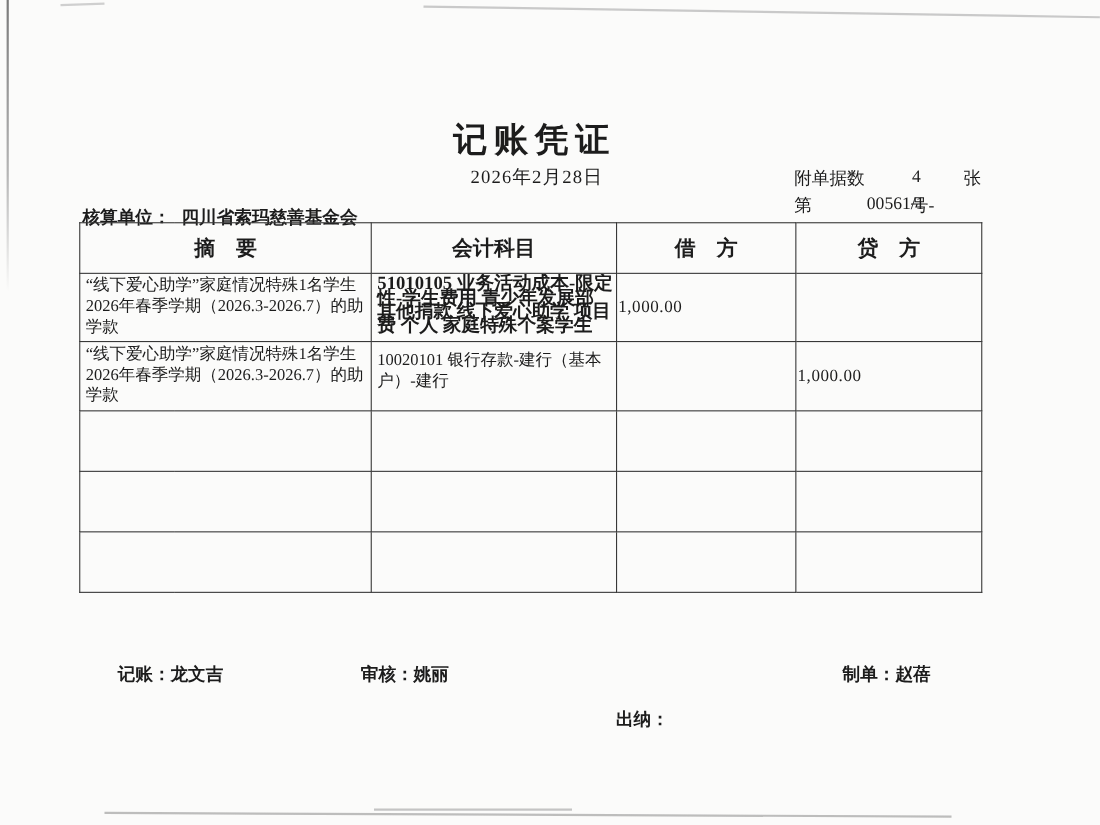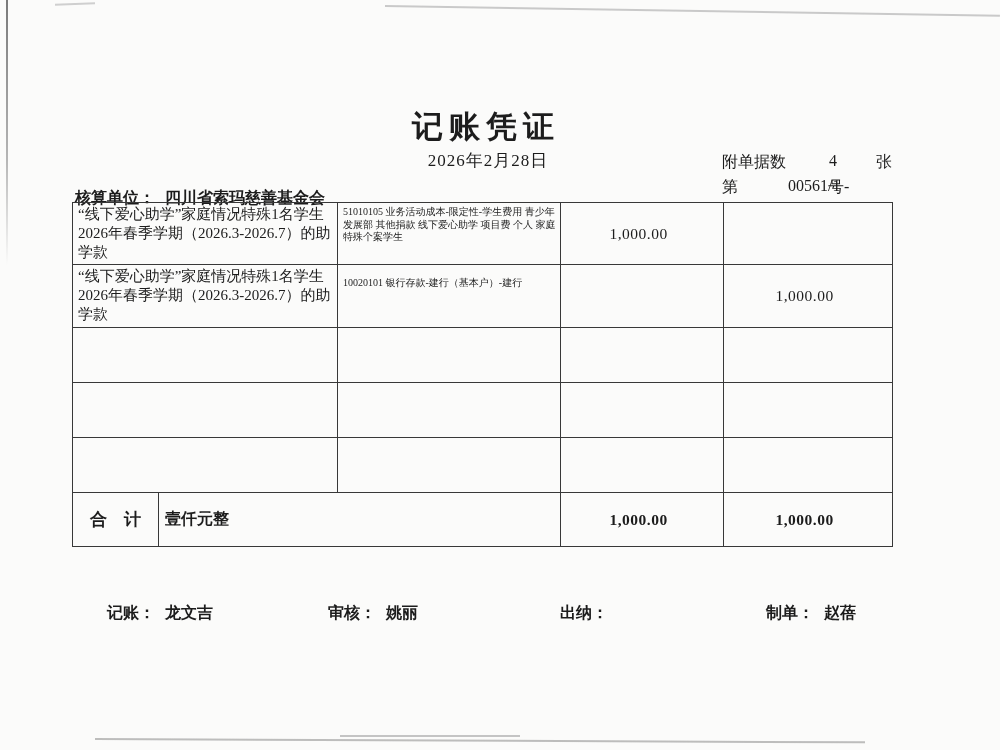--- a/index.html
+++ b/index.html
@@ -23,30 +23,30 @@
   .unit-line .name{margin-left:10px;}
   .meta{font-size:16px;font-weight:400;white-space:nowrap;}
 
   table.voucher{
     position:absolute;left:72px;top:202px;width:820px;
     border-collapse:collapse;table-layout:fixed;
   }
   table.voucher td{border:1.7px solid #383838;overflow:hidden;}
   td.hdr{font-size:19px;font-weight:bold;text-align:center;vertical-align:middle;}
   td.sum{font-size:15px;line-height:19px;vertical-align:top;padding:2px 3px 2px 5px;}
-  td.acct{font-size:10px;line-height:19px;vertical-align:top;padding:2px 3px 2px 5px;}
-  td.acct.small{font-size:10px;line-height:12.6px;padding-top:3px;}
-  td.amt{font-size:15.5px;text-align:center;vertical-align:middle;padding-right:8px;letter-spacing:.5px;}
+  td.acct{font-size:15px;line-height:19px;vertical-align:top;padding:2px 3px 2px 5px;}
+  td.acct.small{font-size:17px;line-height:12.6px;padding-top:3px;font-weight:bold;}
+  td.amt{font-size:15.5px;text-align:left;vertical-align:middle;padding-right:8px;letter-spacing:.5px;}
   tr.total td{font-weight:bold;}
   td.tot-label{font-size:17px;text-align:center;vertical-align:middle;}
   td.tot-words{font-size:16px;vertical-align:middle;padding-left:6px;}
   tr.total td.amt{font-size:15.5px;}
 
   .sign{top:603px;font-size:16px;font-weight:600;white-space:nowrap;}
-  .sign .nm{margin-left:10px;}
+  .sign .nm{}
 </style>
 </head>
 <body>
 
 <div class="abs edge-top"></div>
 <div class="abs edge-left"></div>
 <div class="abs edge-topleft"></div>
 <div class="abs edge-bottom"></div>
 <div class="abs edge-bottom2"></div>
 
@@ -68,20 +68,26 @@
 
 <table class="voucher">
   <colgroup>
     <col style="width:86px">
       <col style="width:179px">
       <col style="width:223px">
       <col style="width:163px">
       <col style="width:169px">
   </colgroup>
   <tbody>
+      <tr style="height:46px">
+    <td class="hdr" colspan="2">摘　要</td>
+    <td class="hdr">会计科目</td>
+    <td class="hdr">借　方</td>
+    <td class="hdr">贷　方</td>
+  </tr>
   <tr style="height:62px">
     <td class="sum" colspan="2">“线下爱心助学”家庭情况特殊1名学生2026年春季学期（2026.3-2026.7）的助学款</td>
     <td class="acct small">51010105 业务活动成本-限定性-学生费用 青少年发展部 其他捐款 线下爱心助学 项目费 个人 家庭特殊个案学生</td>
     <td class="amt">1,000.00</td>
     <td class="amt"></td>
   </tr>
   <tr style="height:63px">
     <td class="sum" colspan="2">“线下爱心助学”家庭情况特殊1名学生2026年春季学期（2026.3-2026.7）的助学款</td>
     <td class="acct" style="padding-top:8px;">10020101 银行存款-建行（基本户）-建行</td>
     <td class="amt"></td>
@@ -98,33 +104,27 @@
     <td class="acct"></td>
     <td class="amt"></td>
     <td class="amt"></td>
   </tr>
   <tr style="height:55px">
     <td class="sum" colspan="2"></td>
     <td class="acct"></td>
     <td class="amt"></td>
     <td class="amt"></td>
   </tr>
-  <tr class="total" style="height:54px">
-    <td class="tot-label">合　计</td>
-    <td class="tot-words" colspan="2">壹仟元整</td>
-    <td class="amt">1,000.00</td>
-    <td class="amt">1,000.00</td>
-  </tr>
 </tbody>
   </table>
 
 <div class="abs sign" style="left:107px;">
   <span>记账：</span><span class="nm">龙文吉</span>
 </div>
 <div class="abs sign" style="left:328px;">
   <span>审核：</span><span class="nm">姚丽</span>
 </div>
-<div class="abs sign" style="left:560px;">
+<div class="abs sign" style="left:560px;margin-top:41px;">
   <span>出纳：</span><span class="nm"></span>
 </div>
 <div class="abs sign" style="left:766px;">
   <span>制单：</span><span class="nm">赵蓓</span>
 </div>
 
 </body></html>

